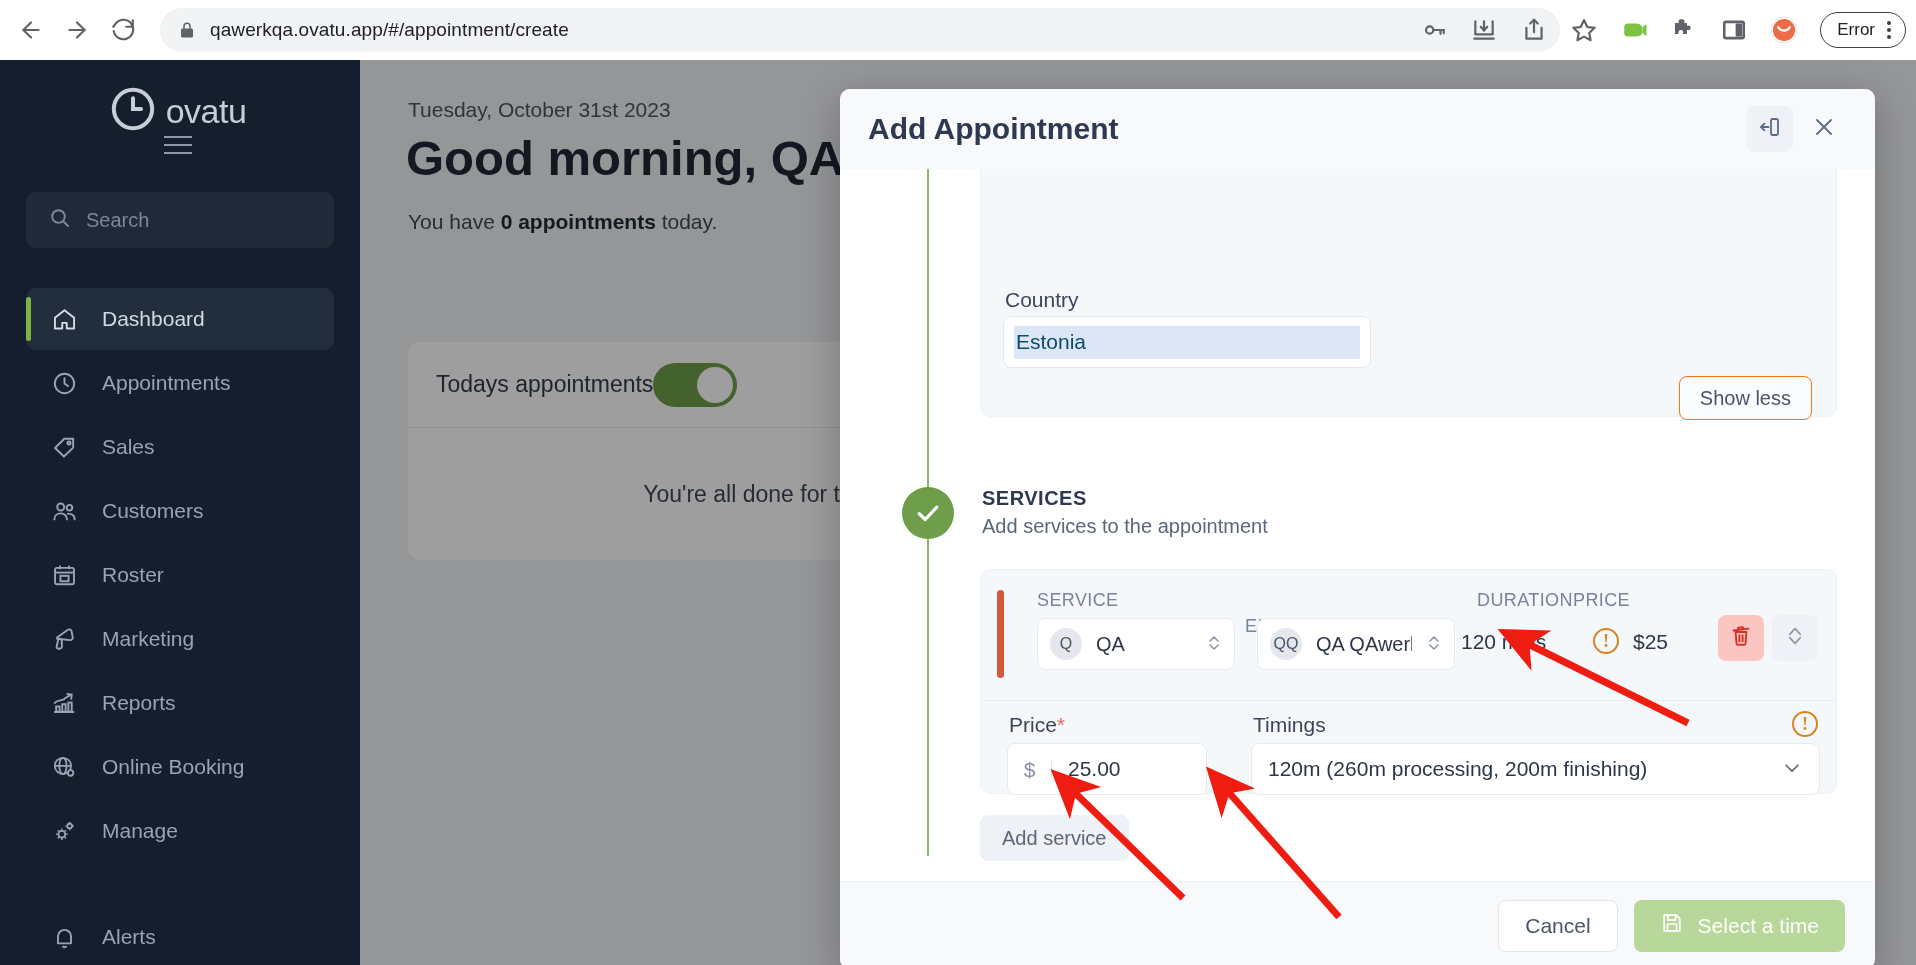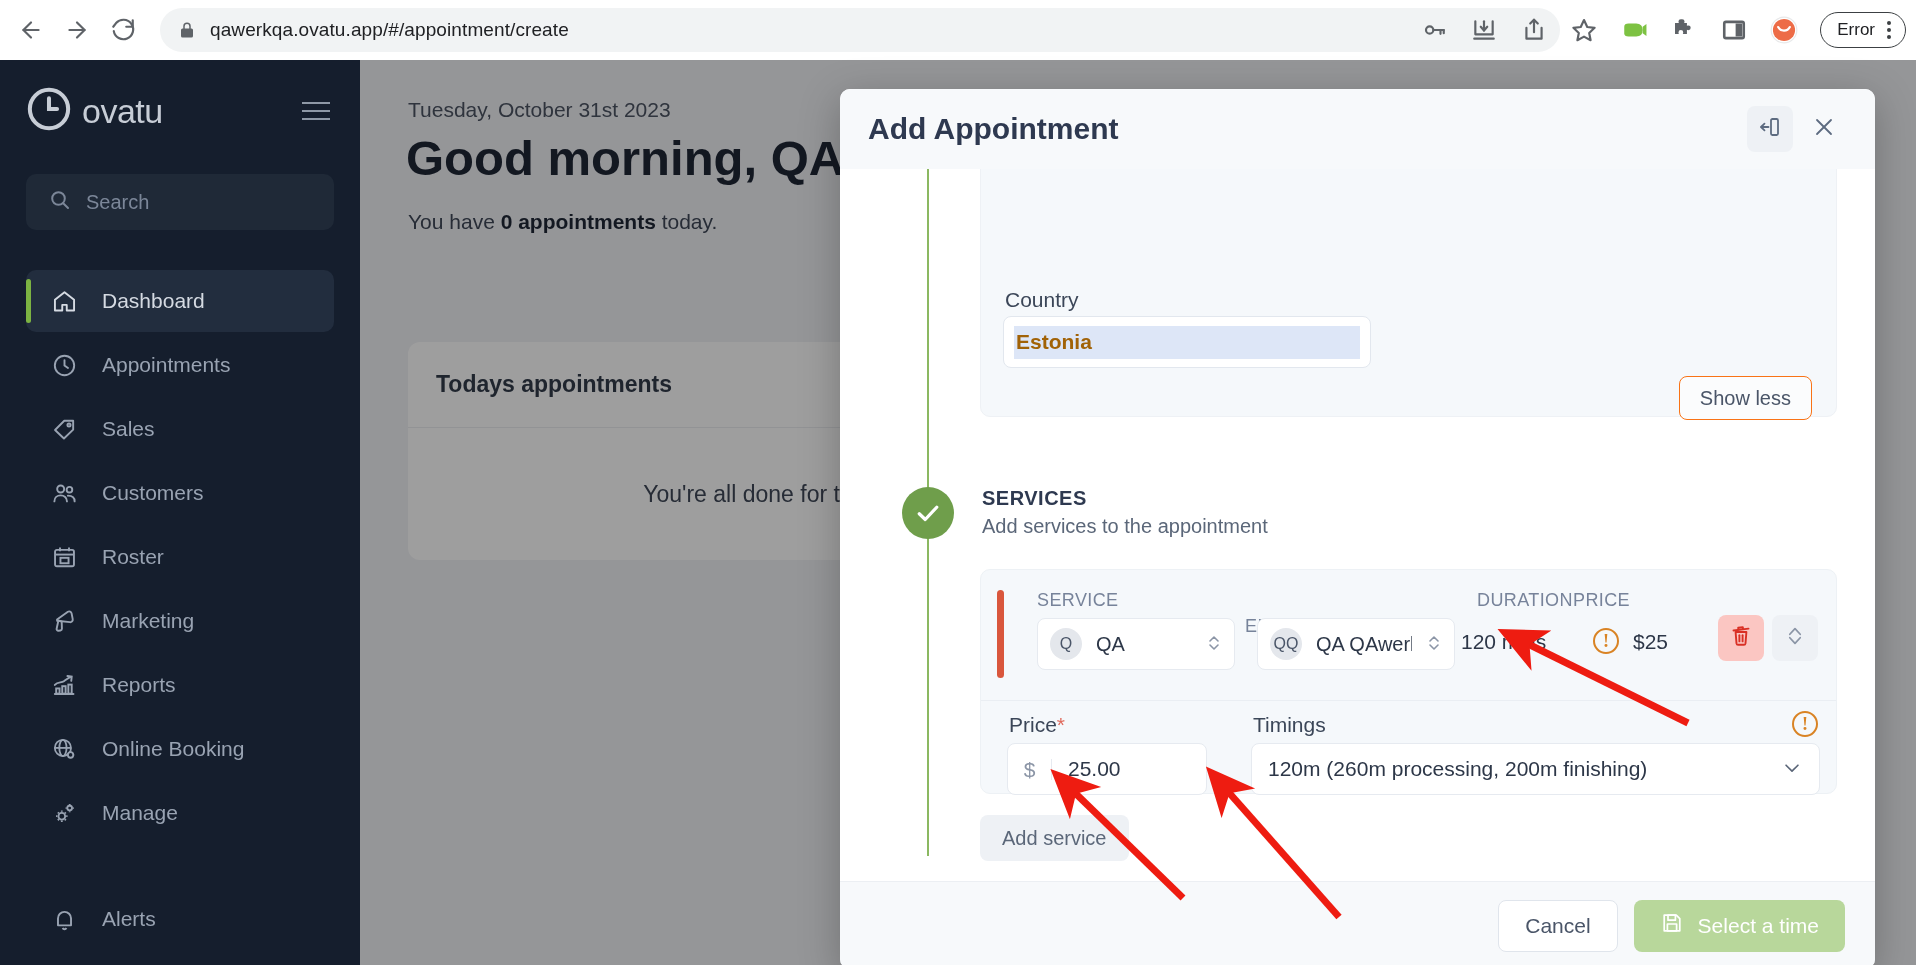--- a/index.html
+++ b/index.html
@@ -53,20 +53,21 @@
   }
 
   
   .sidebar {
     position: absolute; left: 0; top: 0; width: 360px; height: 905px;
     background: #151e2d; color: #b6bdc8;
   }
   .brand {
     display: flex; align-items: center; justify-content: space-between;
     padding: 26px 30px 0 26px;
+    flex-direction: column;
   }
   .brand-left { display: flex; align-items: center; gap: 10px; }
   .brand-name { font-size: 34px; color: #c7cdd6; letter-spacing: -0.5px; font-weight: 400; }
   .hamburger { display: flex; flex-direction: column; gap: 6px; }
   .hamburger i { display: block; width: 28px; height: 2px; background: #8e98a6; }
   .search-box {
     margin: 38px 26px 0 26px; height: 56px; background: #1f2937;
     border-radius: 10px; display: flex; align-items: center; padding: 0 22px; gap: 14px;
   }
   .search-ph { font-size: 20px; color: #7b8698; }
@@ -88,22 +89,22 @@
   .content { position: absolute; left: 360px; top: 0; right: 0; bottom: 0; }
   .greet-date { position:absolute; left: 48px; top: 38px; font-size: 21px; color: #4c5463; }
   .greet-title { position:absolute; left: 46px; top: 70px; font-size: 49px; font-weight: bold; color: #1f2736; white-space: nowrap;}
   .greet-sub { position:absolute; left: 48px; top: 150px; font-size: 21px; color: #3f4858; }
   .greet-sub b { font-weight: bold; color:#1f2736; }
   .dash-card {
     position: absolute; left: 48px; top: 282px; width: 760px; height: 218px;
     background: #ffffff; border-radius: 12px;
   }
   .dash-card-head {
-    height: 86px; display: flex; align-items: center; justify-content: space-between;
-    padding: 0 28px; border-bottom: 1px solid #eceef1; font-weight: bold;
+    height: 86px; display: flex; align-items: center; 
+    padding: 0 28px; border-bottom: 1px solid #eceef1;
   }
   .dash-card-title { font-size: 23px; color: #333c4b; }
   .toggle { width: 84px; height: 44px; border-radius: 22px; background: #6f9e4b; position: relative; }
   .toggle i { position: absolute; right: 4px; top: 4px; width: 36px; height: 36px; border-radius: 50%; background: #fff; }
   .dash-card-body { display:flex; align-items:center; justify-content:center; height: 132px; font-size: 23px; color: #3f4858; gap:8px;}
 
   
   .scrim { position: absolute; inset: 0; background: rgba(0,0,0,0.38); }
 
   
@@ -143,23 +144,22 @@
     background: #f5f8fb; border-radius: 10px; border: 1px solid #eef1f5;
   }
   .field-label { font-size: 21px; color: #3b4658; }
   .country-label { position:absolute; left: 24px; top: 140px; }
   .country-input {
     position: absolute; left: 22px; top: 168px; width: 368px; height: 52px;
     background: #ffffff; border: 1px solid #e2e7ee; border-radius: 8px;
     display: flex; align-items: center; padding: 0 10px;
   }
   .country-sel {
-    background: #dde6f7; padding: 4px 2px 5px 2px; font-size: 21px; color: #a16207;
+    background: #dde6f7; padding: 4px 2px 5px 2px; font-size: 21px; color: #0c4a6e;
     width: 100%;
-    font-weight: bold;
   }
   .show-less {
     position: absolute; right: 24px; top: 228px;
     border: 1px solid #f97316; background: #fbfcfd; border-radius: 8px;
     height: 44px; padding: 0 20px; display:flex; align-items:center;
     font-size: 20px; color: #4a5568;
   }
 
   .services-head { position: absolute; left: 142px; top: 318px; }
   .services-title { font-size: 20px; font-weight: bold; color: #2e3950; letter-spacing: .5px; }

